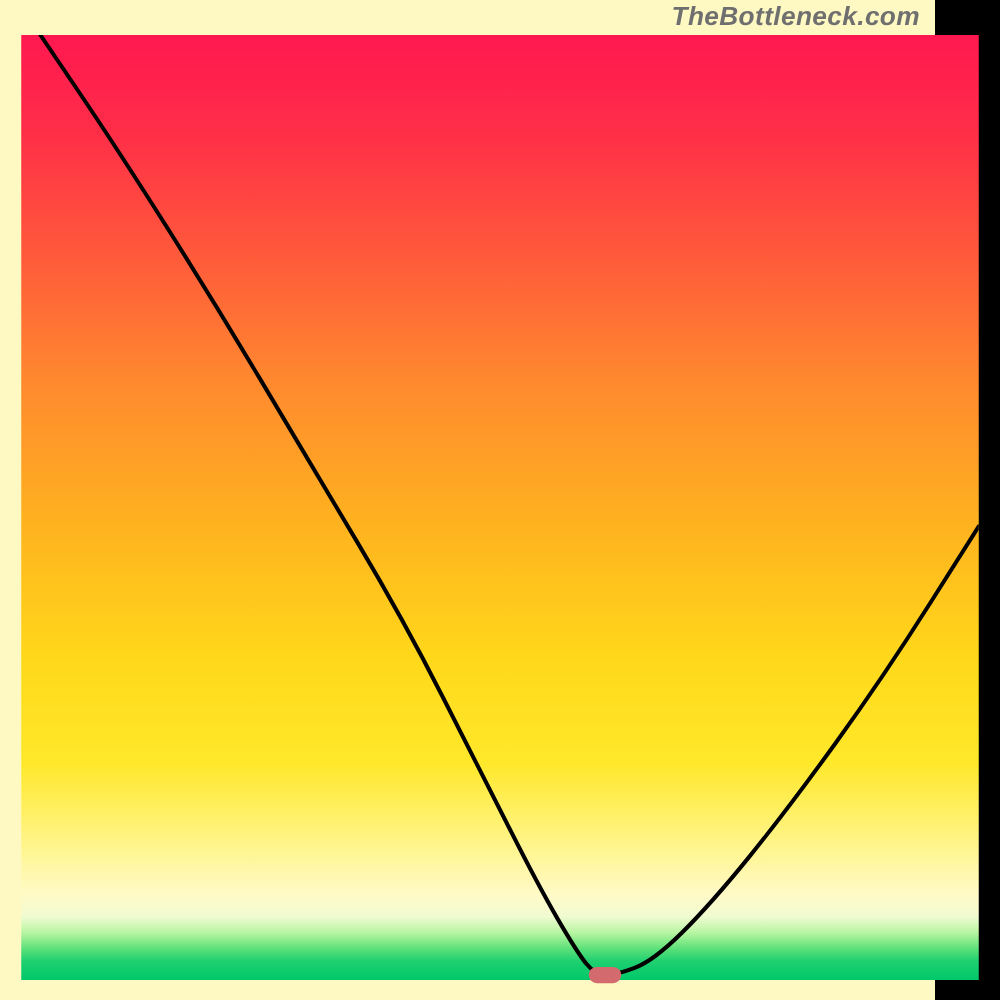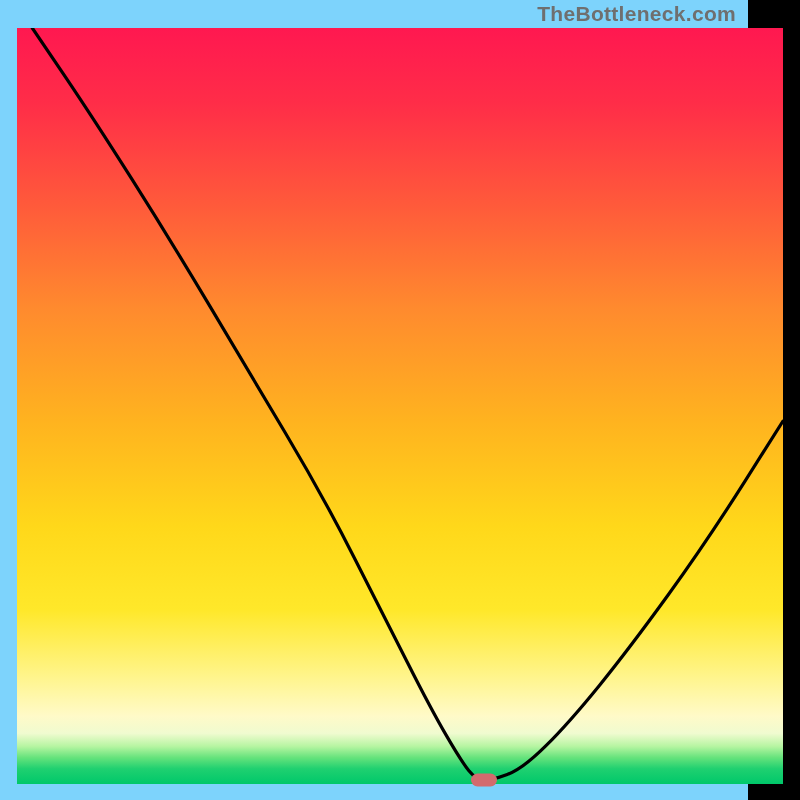--- a/index.html
+++ b/index.html
@@ -8,21 +8,22 @@
     width: 800px;
     height: 800px;
     background: #000;
     overflow: hidden;
     font-family: Arial, Helvetica, sans-serif;
   }
   .frame {
     position: relative;
     width: 748px;
     height: 800px;
-    background: #7dd3fc;
+    background: #fef9c3;
+    font-style: italic;
   }
   .watermark {
     position: absolute;
     top: 2px;
     right: 12px;
     color: #6f6f6f;
     font-size: 21px;
     font-weight: 600;
     letter-spacing: 0.3px;
     z-index: 5;

